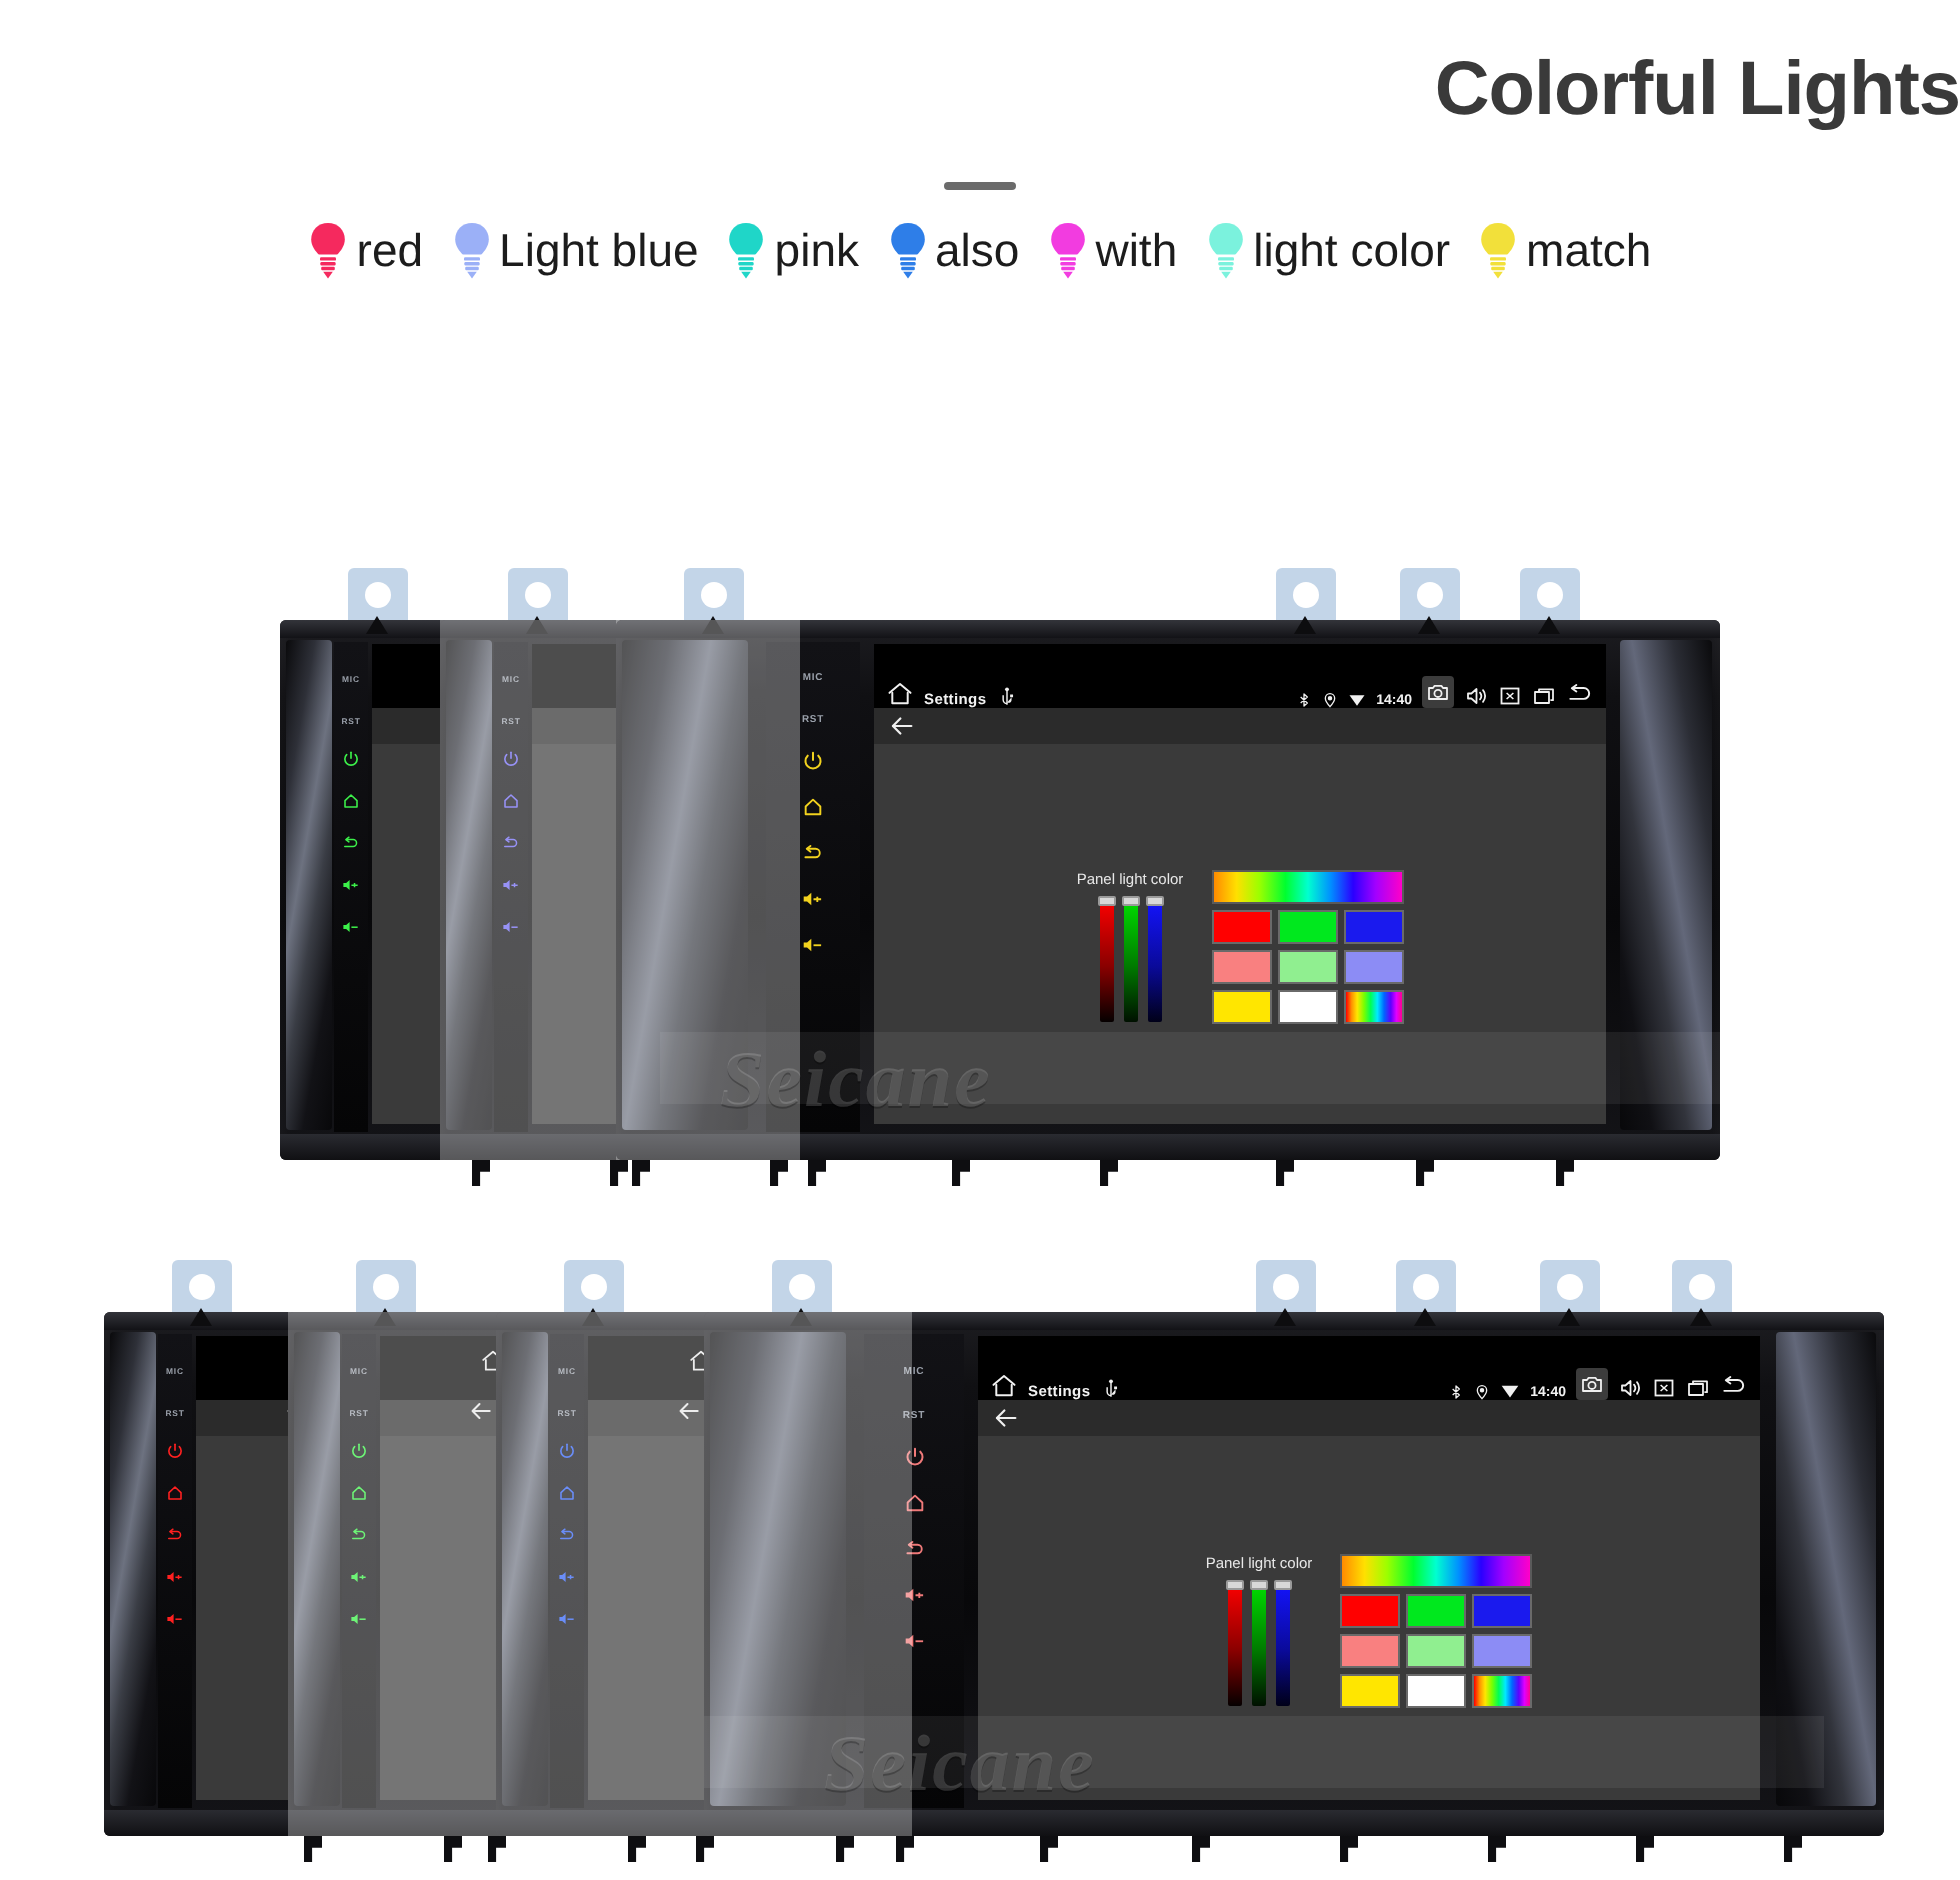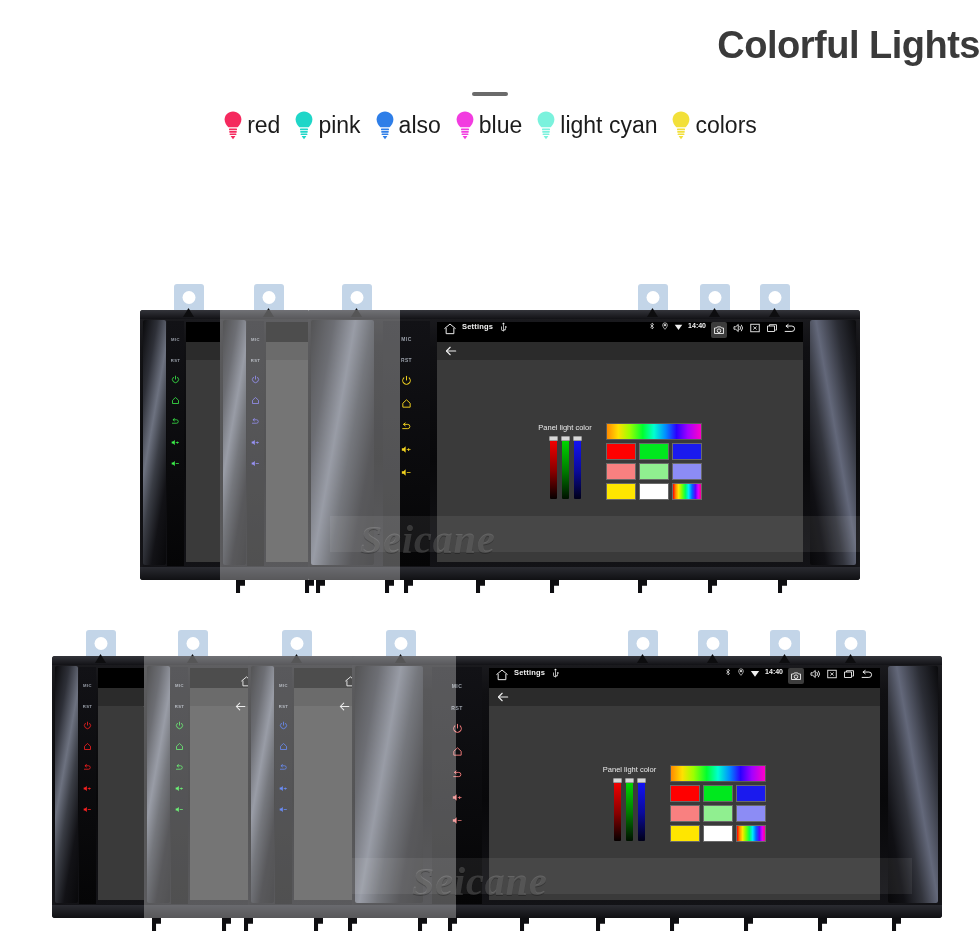--- a/index.html
+++ b/index.html
@@ -121,22 +121,22 @@
   .key { display:flex; align-items:center; justify-content:center; }
   .key svg { display:block; }
 
   
   .screen {
     position:absolute;
     background:#3a3a3a;
     overflow:hidden;
   }
   .statusbar {
-    display:flex; align-items:flex-start;
-    height: 20px;
+    display:flex; align-items:flex-end;
+    height: 32px;
     background:#000;
     color:#f2f2f2;
     padding: 0 6px;
     gap: 5px;
   }
   .sb-title { font-size: 7.5px; font-weight: bold; letter-spacing:0.2px; }
   .sb-spacer { flex: 1 1 auto; }
   .sb-time { font-size: 7px; font-weight: bold; }
   .sb-icon { display:flex; align-items:center; justify-content:center; }
   .sb-icon.highlight { background:#3c3c3c; border-radius:2px; padding:2px 2px; }
@@ -219,20 +219,30 @@
           <path d="M10 1.5 C5.0 1.5 1.6 5.2 1.6 9.6 C1.6 13.0 3.6 15.4 5.4 17.3 L14.6 17.3 C16.4 15.4 18.4 13.0 18.4 9.6 C18.4 5.2 15.0 1.5 10 1.5 Z" fill="#f5295e"></path>
           <rect x="6.0" y="18.6" width="8.0" height="1.7" rx="0.6" fill="#f5295e"></rect>
           <rect x="6.2" y="21.0" width="7.6" height="1.7" rx="0.6" fill="#f5295e"></rect>
           <rect x="6.6" y="23.4" width="6.8" height="1.7" rx="0.6" fill="#f5295e"></rect>
           <path d="M7.6 25.9 L12.4 25.9 L10 29.2 Z" fill="#f5295e"></path>
         </svg>
         <span class="legend-label">red</span>
       </div>
       <div class="legend-item">
         <svg class="bulb" viewBox="0 0 20 30">
+          <path d="M10 1.5 C5.0 1.5 1.6 5.2 1.6 9.6 C1.6 13.0 3.6 15.4 5.4 17.3 L14.6 17.3 C16.4 15.4 18.4 13.0 18.4 9.6 C18.4 5.2 15.0 1.5 10 1.5 Z" fill="#9bb0f7"></path>
+          <rect x="6.0" y="18.6" width="8.0" height="1.7" rx="0.6" fill="#9bb0f7"></rect>
+          <rect x="6.2" y="21.0" width="7.6" height="1.7" rx="0.6" fill="#9bb0f7"></rect>
+          <rect x="6.6" y="23.4" width="6.8" height="1.7" rx="0.6" fill="#9bb0f7"></rect>
+          <path d="M7.6 25.9 L12.4 25.9 L10 29.2 Z" fill="#9bb0f7"></path>
+        </svg>
+        <span class="legend-label">Light blue</span>
+      </div>
+      <div class="legend-item">
+        <svg class="bulb" viewBox="0 0 20 30">
           <path d="M10 1.5 C5.0 1.5 1.6 5.2 1.6 9.6 C1.6 13.0 3.6 15.4 5.4 17.3 L14.6 17.3 C16.4 15.4 18.4 13.0 18.4 9.6 C18.4 5.2 15.0 1.5 10 1.5 Z" fill="#1fd6c8"></path>
           <rect x="6.0" y="18.6" width="8.0" height="1.7" rx="0.6" fill="#1fd6c8"></rect>
           <rect x="6.2" y="21.0" width="7.6" height="1.7" rx="0.6" fill="#1fd6c8"></rect>
           <rect x="6.6" y="23.4" width="6.8" height="1.7" rx="0.6" fill="#1fd6c8"></rect>
           <path d="M7.6 25.9 L12.4 25.9 L10 29.2 Z" fill="#1fd6c8"></path>
         </svg>
         <span class="legend-label">pink</span>
       </div>
       <div class="legend-item">
         <svg class="bulb" viewBox="0 0 20 30">
@@ -245,41 +255,41 @@
         <span class="legend-label">also</span>
       </div>
       <div class="legend-item">
         <svg class="bulb" viewBox="0 0 20 30">
           <path d="M10 1.5 C5.0 1.5 1.6 5.2 1.6 9.6 C1.6 13.0 3.6 15.4 5.4 17.3 L14.6 17.3 C16.4 15.4 18.4 13.0 18.4 9.6 C18.4 5.2 15.0 1.5 10 1.5 Z" fill="#f23ce0"></path>
           <rect x="6.0" y="18.6" width="8.0" height="1.7" rx="0.6" fill="#f23ce0"></rect>
           <rect x="6.2" y="21.0" width="7.6" height="1.7" rx="0.6" fill="#f23ce0"></rect>
           <rect x="6.6" y="23.4" width="6.8" height="1.7" rx="0.6" fill="#f23ce0"></rect>
           <path d="M7.6 25.9 L12.4 25.9 L10 29.2 Z" fill="#f23ce0"></path>
         </svg>
-        <span class="legend-label">blue</span>
+        <span class="legend-label">with</span>
       </div>
       <div class="legend-item">
         <svg class="bulb" viewBox="0 0 20 30">
           <path d="M10 1.5 C5.0 1.5 1.6 5.2 1.6 9.6 C1.6 13.0 3.6 15.4 5.4 17.3 L14.6 17.3 C16.4 15.4 18.4 13.0 18.4 9.6 C18.4 5.2 15.0 1.5 10 1.5 Z" fill="#7bf2dd"></path>
           <rect x="6.0" y="18.6" width="8.0" height="1.7" rx="0.6" fill="#7bf2dd"></rect>
           <rect x="6.2" y="21.0" width="7.6" height="1.7" rx="0.6" fill="#7bf2dd"></rect>
           <rect x="6.6" y="23.4" width="6.8" height="1.7" rx="0.6" fill="#7bf2dd"></rect>
           <path d="M7.6 25.9 L12.4 25.9 L10 29.2 Z" fill="#7bf2dd"></path>
         </svg>
-        <span class="legend-label">light cyan</span>
+        <span class="legend-label">light color</span>
       </div>
       <div class="legend-item">
         <svg class="bulb" viewBox="0 0 20 30">
           <path d="M10 1.5 C5.0 1.5 1.6 5.2 1.6 9.6 C1.6 13.0 3.6 15.4 5.4 17.3 L14.6 17.3 C16.4 15.4 18.4 13.0 18.4 9.6 C18.4 5.2 15.0 1.5 10 1.5 Z" fill="#f2e03a"></path>
           <rect x="6.0" y="18.6" width="8.0" height="1.7" rx="0.6" fill="#f2e03a"></rect>
           <rect x="6.2" y="21.0" width="7.6" height="1.7" rx="0.6" fill="#f2e03a"></rect>
           <rect x="6.6" y="23.4" width="6.8" height="1.7" rx="0.6" fill="#f2e03a"></rect>
           <path d="M7.6 25.9 L12.4 25.9 L10 29.2 Z" fill="#f2e03a"></path>
         </svg>
-        <span class="legend-label">colors</span>
+        <span class="legend-label">match</span>
       </div>
     </div>
 
   <div class="photo photo-top" id="photo-top">
       <div class="unit" style="left:0px; top:26px; width:200px; height:270px; z-index:1;">
         <div class="tab" style="left:34px; top:-26px;"></div>
         <div class="tab-nub" style="left:43px; top:-2px;"></div>
         <div class="body" style="left:0; top:0; width:200px; height:270px;">
           <div class="bezel-top"></div>
           <div class="bezel-bot"></div>

